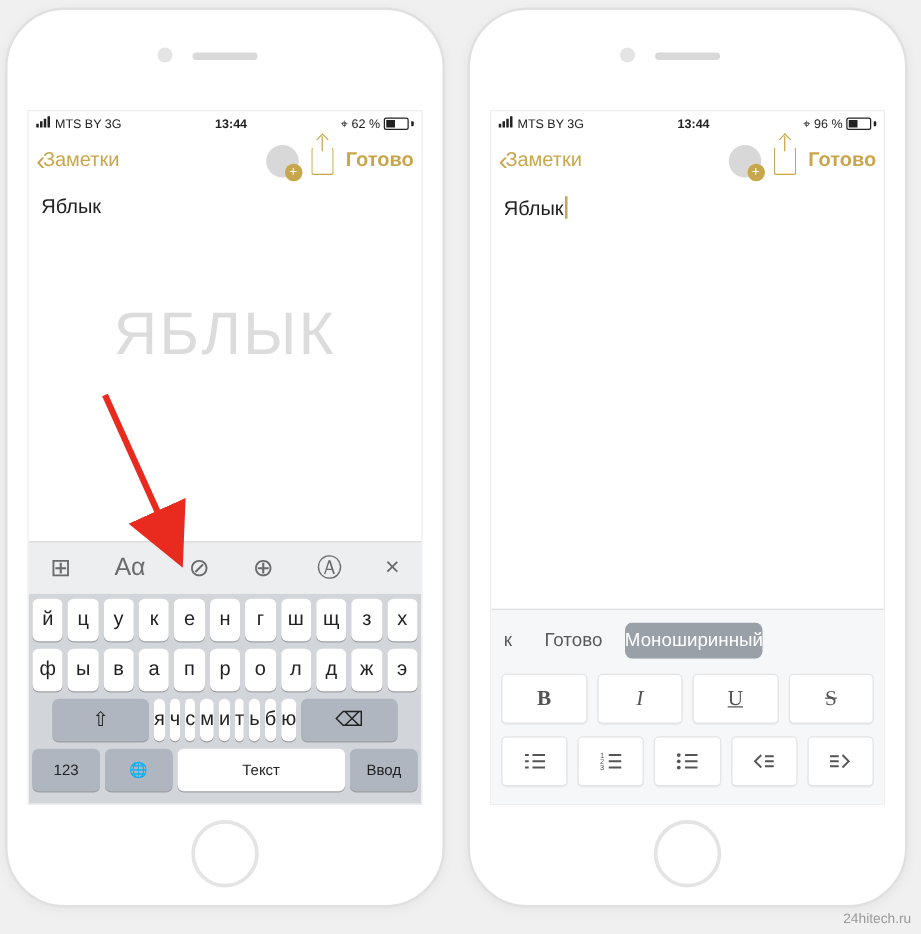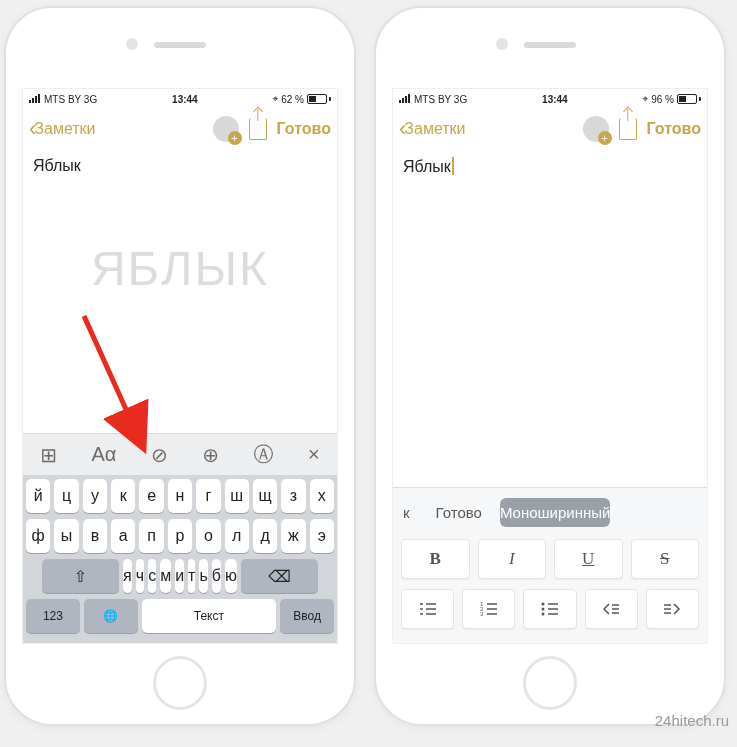--- a/index.html
+++ b/index.html
@@ -72,21 +72,21 @@
   .text-styles .pill { background:#9aa0a8; color:#fff; padding:6px 0; border-radius:6px; }
   .btn-row { display:flex; gap:8px; margin-bottom:10px; }
   .fbtn { flex:1; height:40px; background:#fff; border:1px solid #e4e4e4; border-radius:4px; display:flex; align-items:center; justify-content:center; font-size:17px; color:#555; box-shadow:0 1px 0 rgba(0,0,0,0.05); font-family:Georgia,serif; }
   .icon-row { display:flex; gap:8px; }
   .ibtn { flex:1; height:40px; background:#fff; border:1px solid #e4e4e4; border-radius:4px; display:flex; align-items:center; justify-content:center; color:#555; box-shadow:0 1px 0 rgba(0,0,0,0.05); font-size:16px; }
 
   
   .arrow { position:absolute; top:300px; left:70px; pointer-events:none; }
   .arrow svg { width:90px; height:160px; }
 
-  .credit { position:absolute; bottom:18px; right:8px; font-size:15px; color:#999; }
+  .credit { position:absolute; bottom:6px; right:8px; font-size:11px; color:#999; }
 </style>
 </head>
 <body>
 
 <div class="outer">
 
   <div class="phone">
     <div class="camera"></div>
     <div class="speaker"></div>
     <div class="screen">

